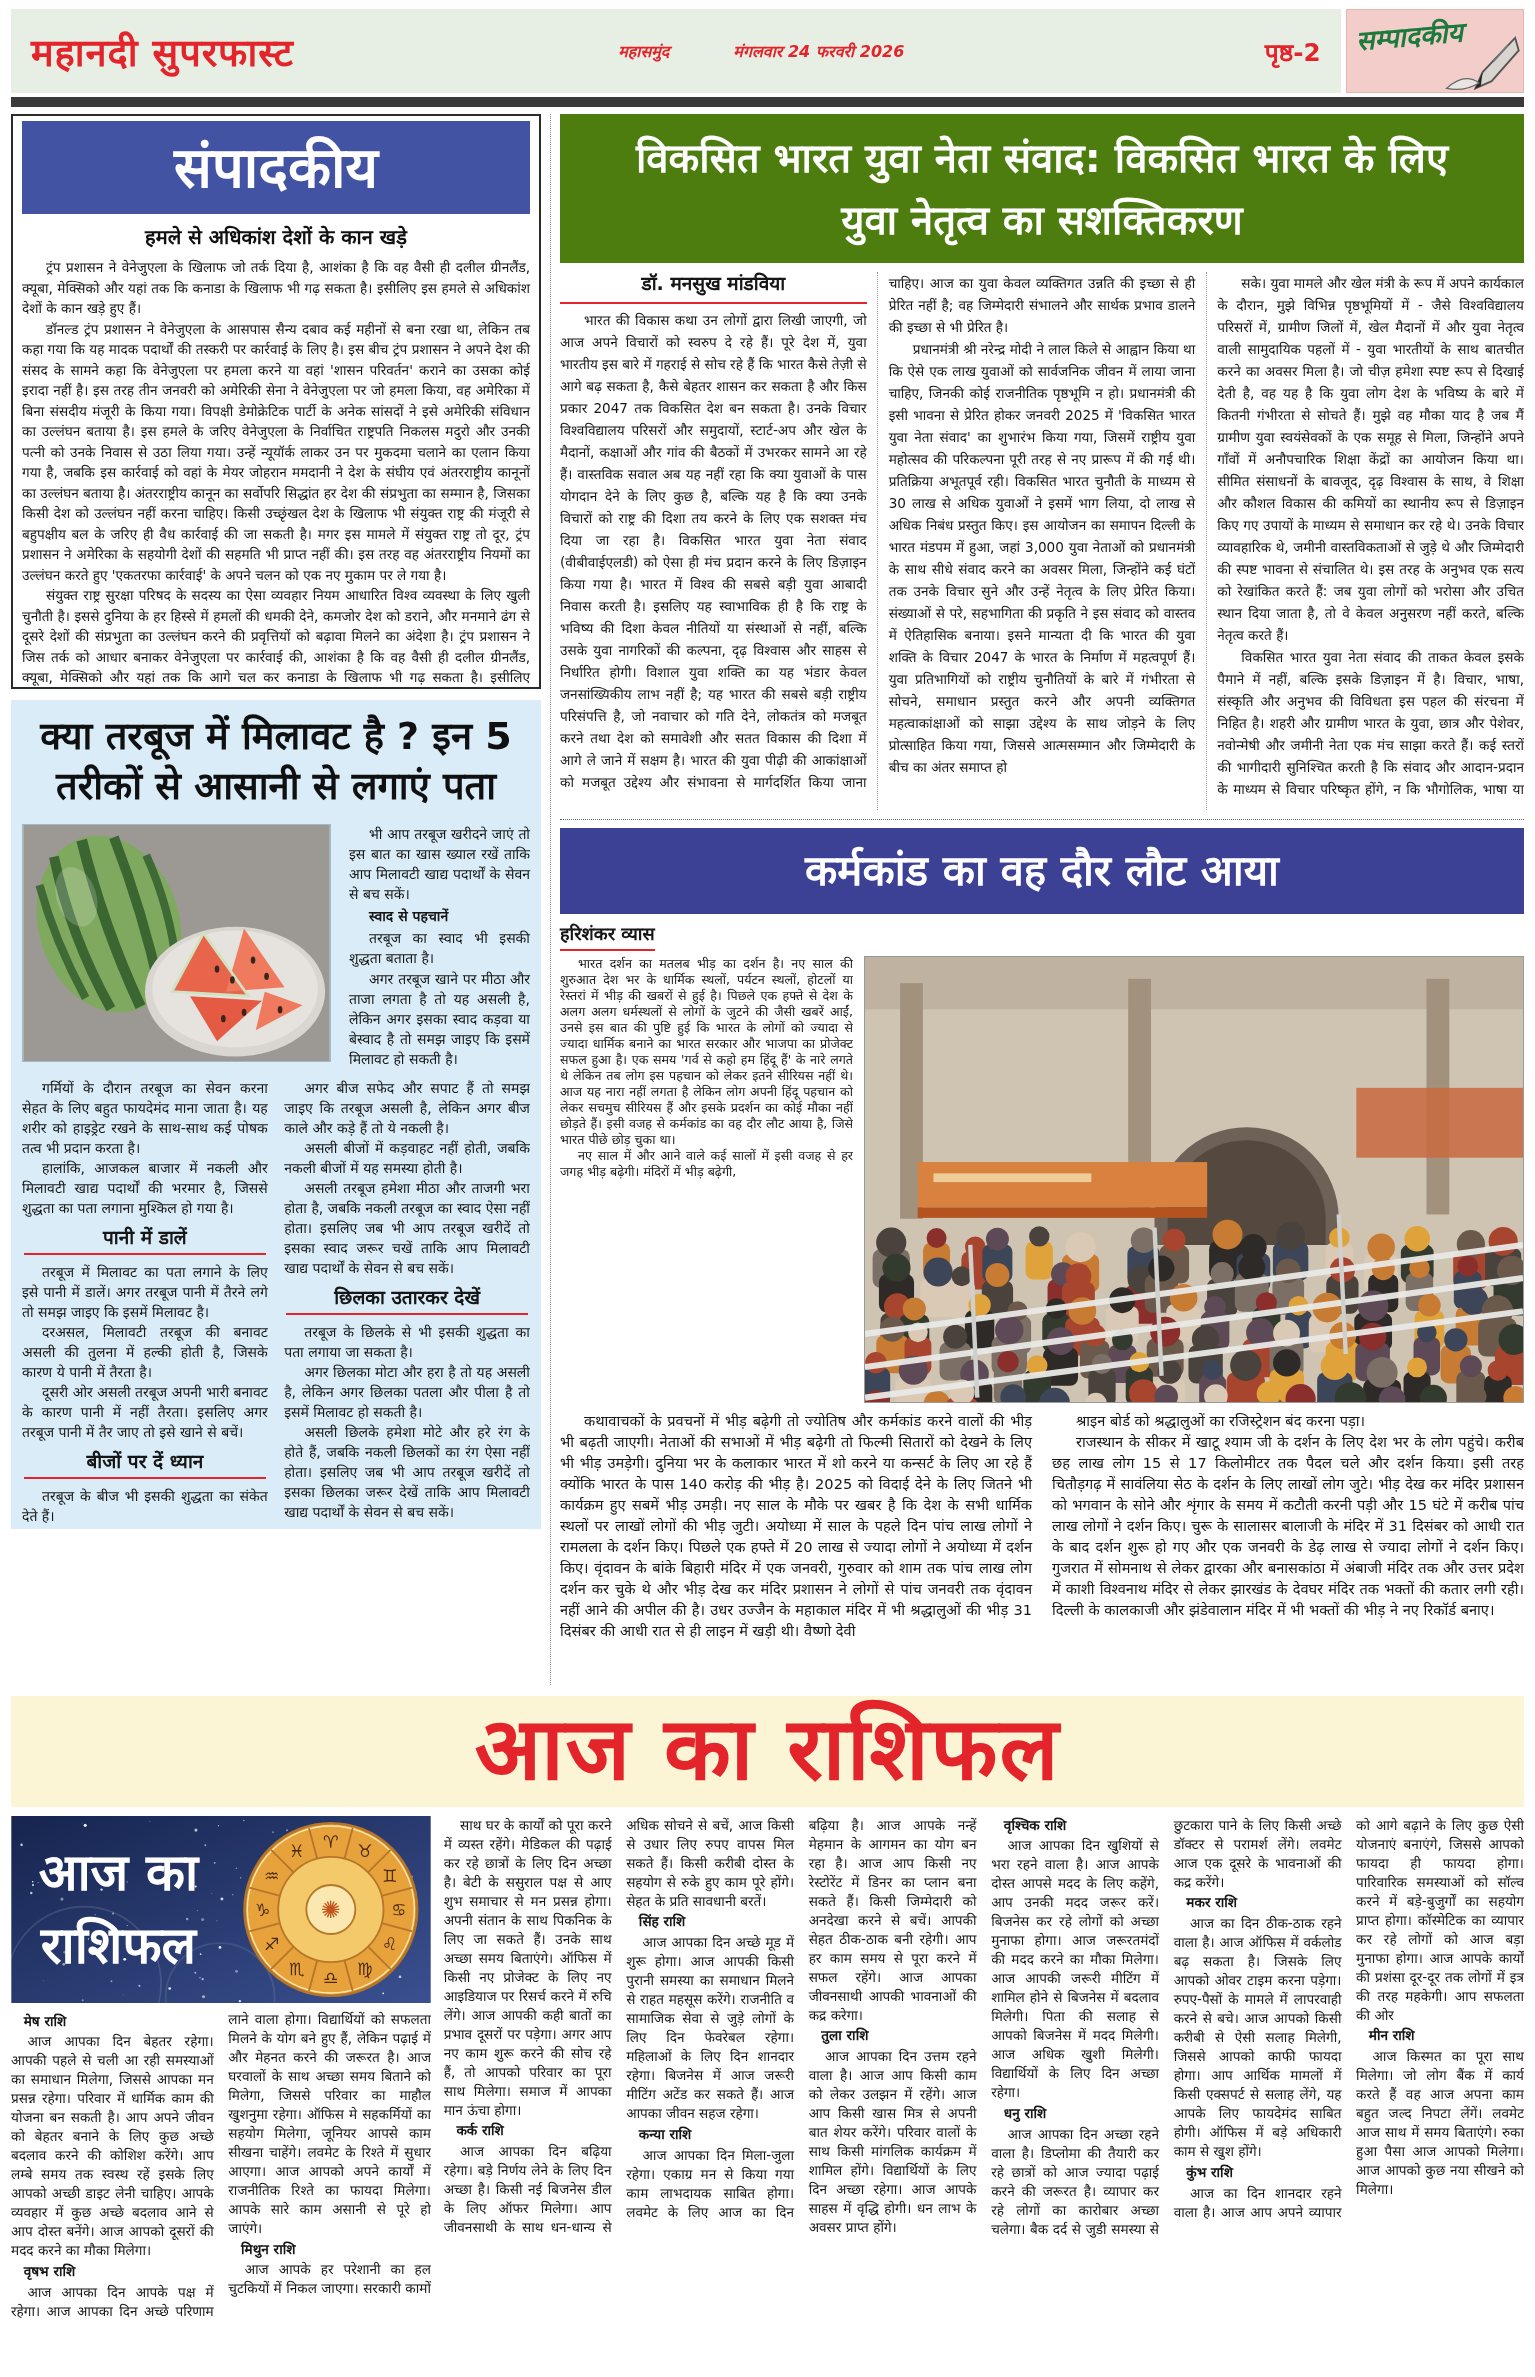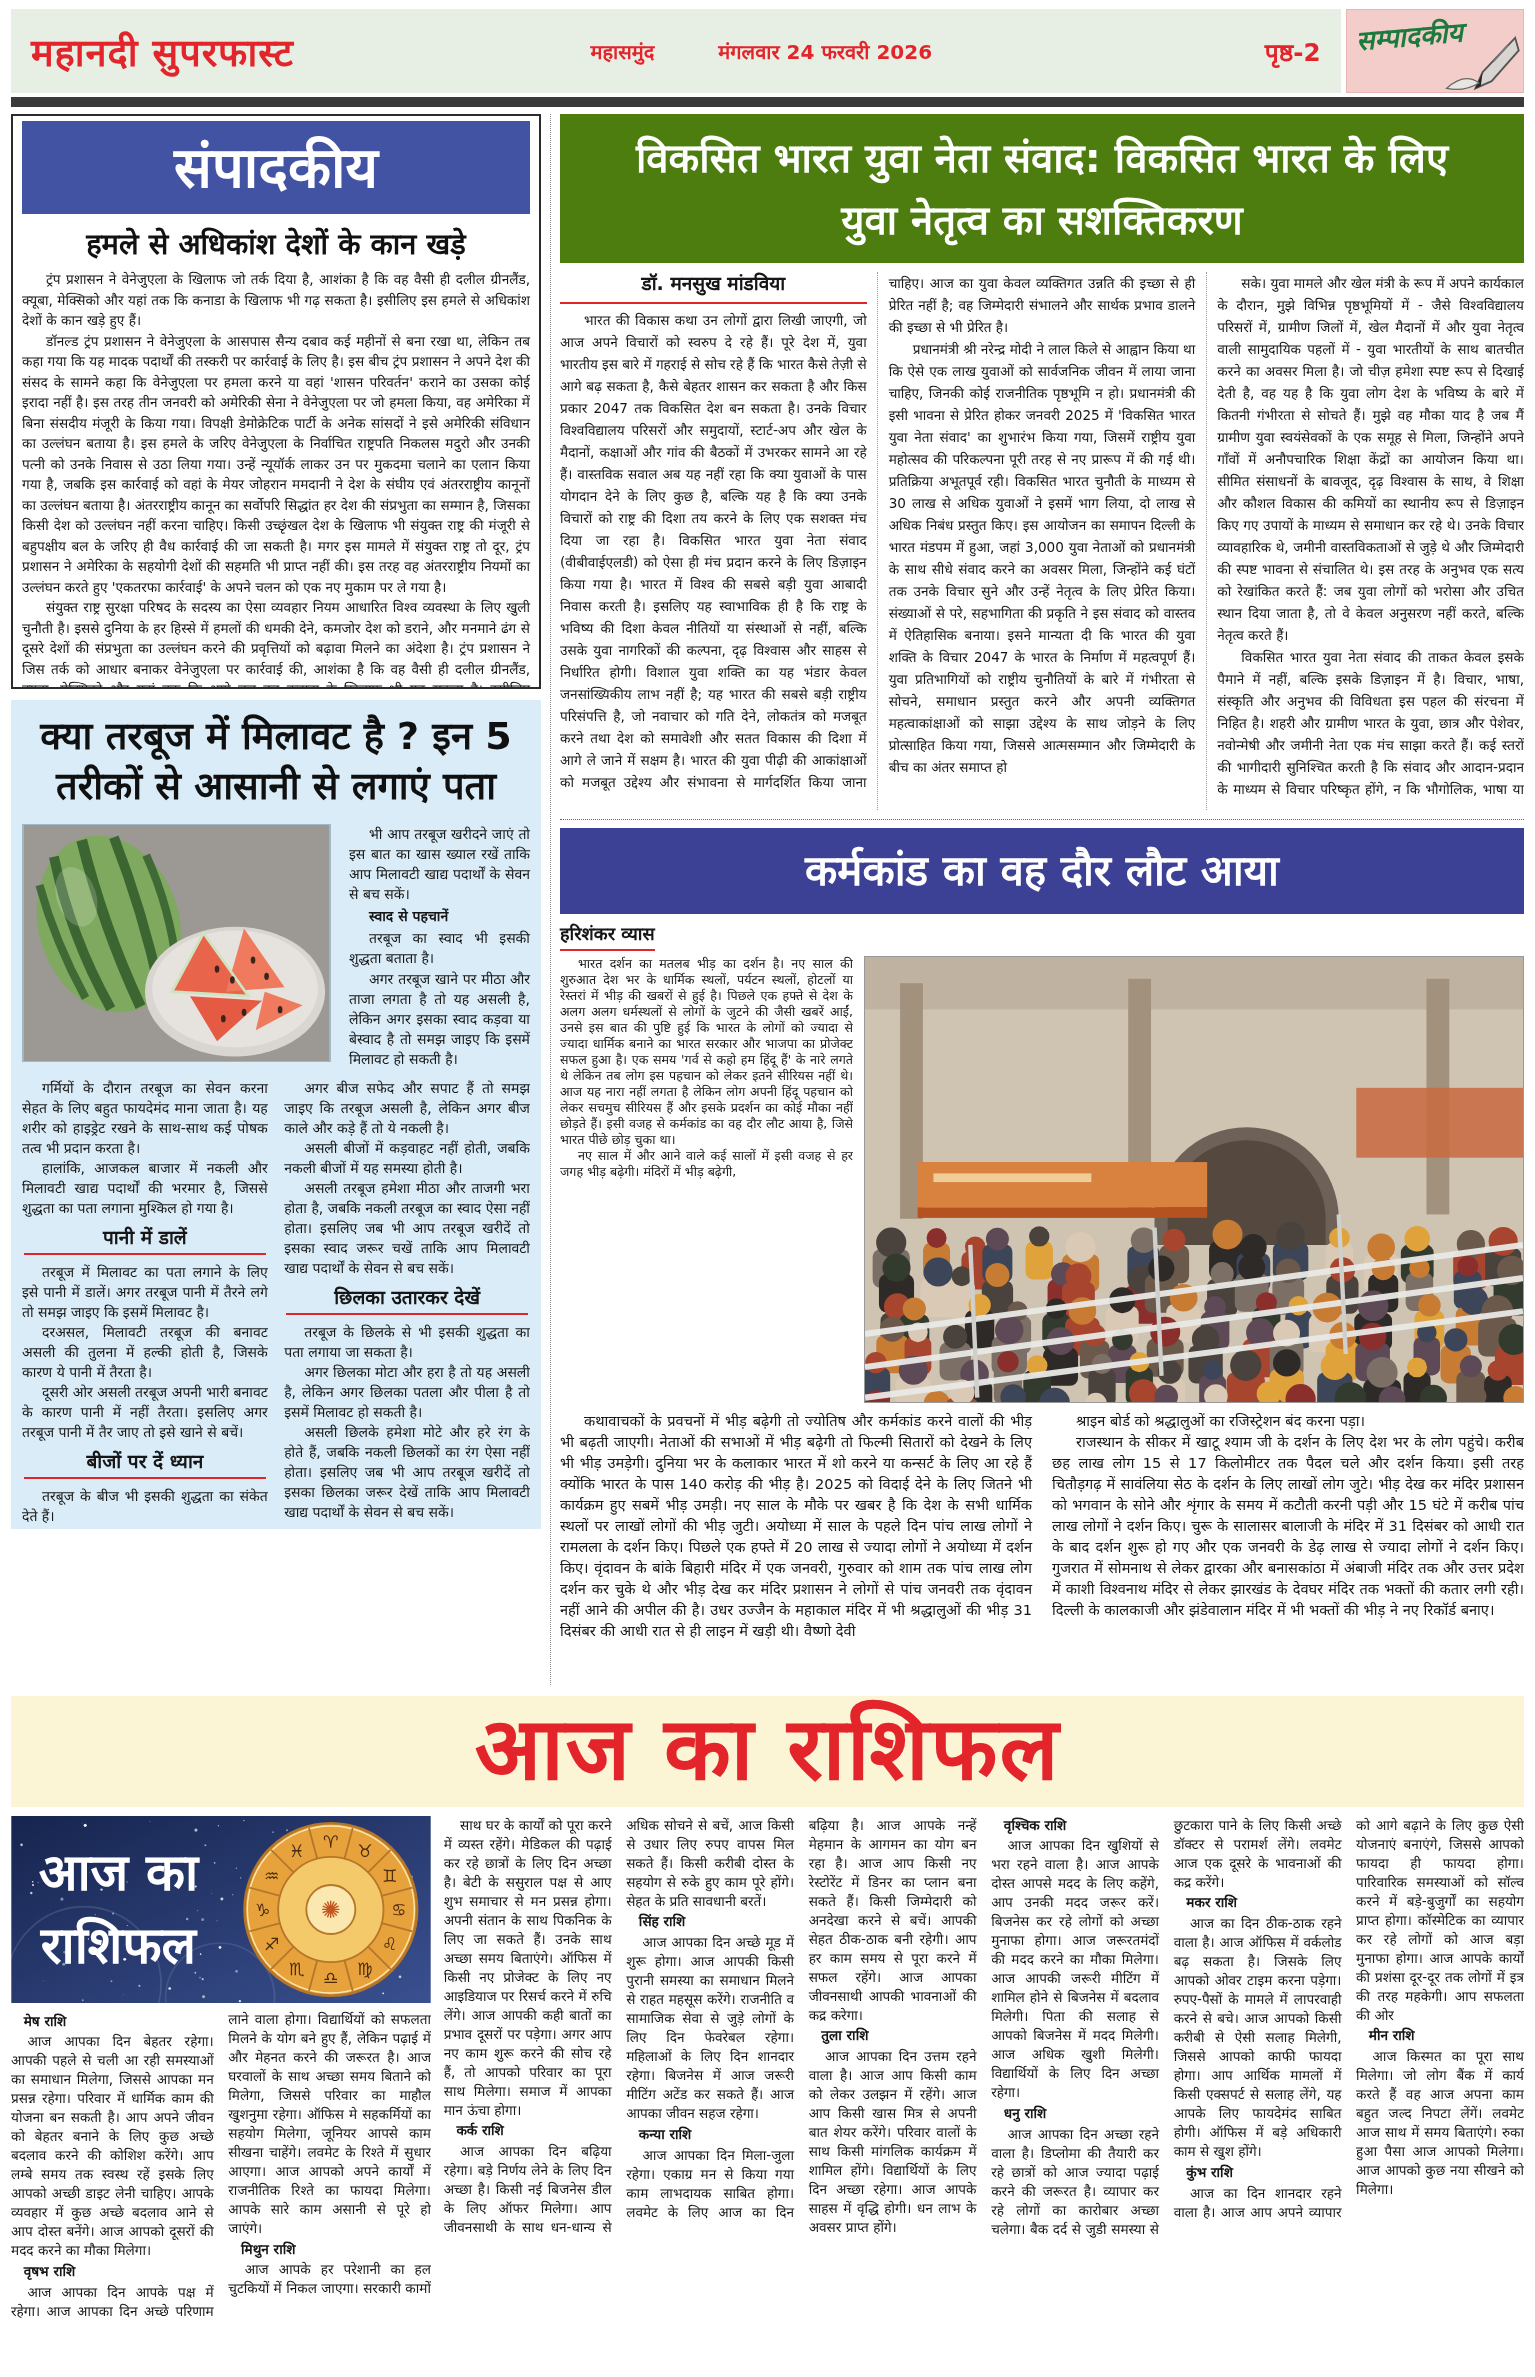--- a/index.html
+++ b/index.html
@@ -8,34 +8,34 @@
   }
   *{box-sizing:border-box;margin:0;padding:0;}
   body{width:1535px;height:2377px;overflow:hidden;background:#fff;
        font-family:"DejaVu Sans","Liberation Sans",sans-serif;color:var(--ink);}
   .page{padding:9px 11px 0;}
   
   .masthead-row{display:flex;align-items:stretch;gap:5.5px;justify-content:flex-end;}
   .masthead{flex:1;background:var(--green);display:flex;align-items:center;padding:9px 20px;height:84px;}
   .paper-name{color:var(--red);font-size:38px;font-weight:bold;letter-spacing:0.9px;}
   .mh-center{flex:1;display:flex;justify-content:center;gap:64px;align-items:center;}
-  .mh-item{color:var(--red);font-size:20px;font-weight:bold;}
+  .mh-item{color:var(--red);font-size:16px;font-weight:bold;font-style:italic;}
   .mh-page{color:var(--red);font-size:24.6px;font-weight:bold;margin-left:36px;}
   .logo-box{width:178px;height:84px;background:var(--pink);position:relative;overflow:hidden;border:0.9px solid #e9b5b0;}
   .logo-text{position:absolute;top:7.3px;left:9px;color:#1c7a3c;font-size:27px;font-weight:bold;font-style:italic;transform:rotate(-5deg);}
   .logo-pen{position:absolute;right:1.8px;bottom:0;}
   .black-rule{height:10px;background:#3a3a3a;margin-top:3.6px;}
   
   .main{display:flex;gap:9px;margin-top:7.3px;}
   .left-col{width:530px;flex:none;}
   .right-col{flex:1;border-left:1.8px dotted #888;padding-left:9px;min-width:0;}
   
   .editorial{border:2.7px solid #2b2b2b;padding:5.5px 9px 7.3px;height:575px;overflow:hidden;background:#fff;}
   .ed-band{background:var(--edblue);color:#fff;text-align:center;font-size:56px;font-weight:bold;padding:5.5px 0 11px;}
-  .ed-subhead{text-align:center;font-size:29px;font-weight:bold;padding:9px 0 7.3px;color:#111;}
+  .ed-subhead{text-align:center;font-size:20px;font-weight:bold;padding:9px 0 7.3px;color:#111;}
   .ed-body p{font-size:13.6px;line-height:20.5px;text-align:justify;text-indent:24px;}
   
   .melon{background:var(--lblue);margin-top:11px;padding:9px 11px;height:829px;overflow:hidden;}
   .melon h2{text-align:center;font-size:38px;line-height:1.3;font-weight:bold;color:#101010;padding:3.6px 0 12.7px;}
   .melon-top{display:flex;gap:18px;}
   .melon-img{flex:none;border:0.9px solid #9fb9c9;}
   .melon-intro{flex:1;font-size:14px;line-height:20px;text-align:justify;}
   .melon-intro p{margin-bottom:1.8px;text-indent:20px;}
   .melon-intro .mini-head{font-weight:bold;text-indent:20px;margin:1.8px 0;}
   .flow-cols2{column-count:2;column-gap:16.4px;margin-top:7.3px;height:471px;overflow:hidden;

